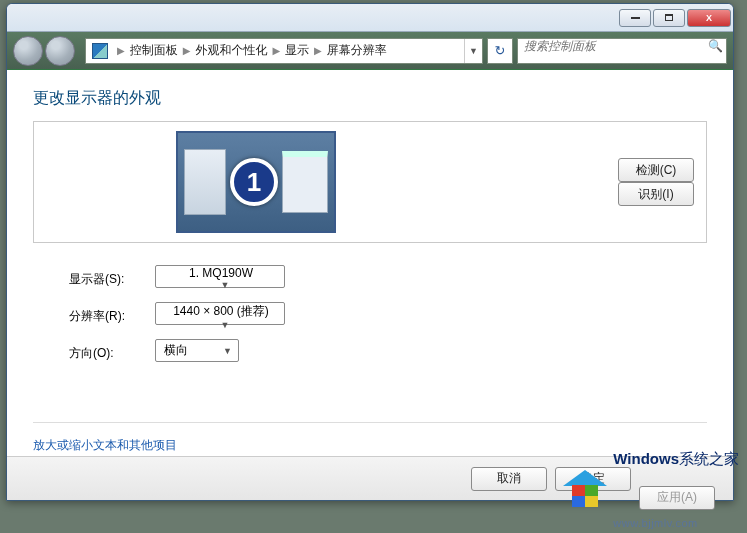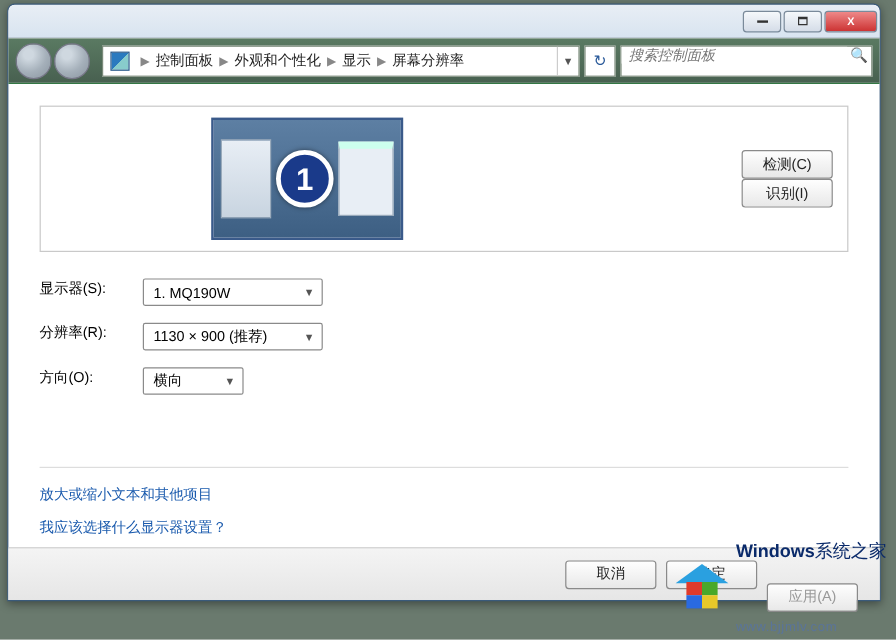--- a/index.html
+++ b/index.html
@@ -72,27 +72,27 @@
 .mini-window { width: 46px; height: 62px; background: #e8eef5; border:1px solid #9ab; border-top:6px solid #cfe; }
 
 .right-btns { display:flex; flex-direction:column; gap:0; }
 .winbtn {
   min-width: 76px; height: 24px; padding: 0 10px; font-size: 12px;
   background: linear-gradient(#fefefe,#e8e8e8); border:1px solid #8a8a8a; border-radius:3px;
   display:flex;align-items:center;justify-content:center; color:#222;
 }
 
 .form { margin-top: 22px; font-size: 12px; }
-.form-row { display:flex; align-items:flex-start; margin-bottom: 14px; }
+.form-row { display:flex; align-items:flex-end; margin-bottom: 14px; margin-left: 36px; }
 .form-row label { width: 86px; }
 .combo {
   min-width: 84px; height: 23px; background:#fff; border:1px solid #8a8a8a; border-radius:2px;
   display:flex; align-items:center; justify-content:space-between; padding: 0 6px 0 8px; font-size:12px;
 }
-.combo.w140 { width: 150px; }
+.combo.w140 { width: 130px; flex-direction: column; }
 .combo-arrow { font-size: 9px; color:#555; margin-left:8px; }
 
 .adv-link-box {
   border: 2px solid #d43a3a; padding: 4px 8px; display:inline-block;
   position: absolute; right: 36px; top: 348px;
 }
 .adv-link { color: #1a5aad; font-size: 12px; cursor:pointer; }
 
 .divider { height:1px; background:#ddd; margin: 60px 0 14px 0; }
 
@@ -161,20 +161,21 @@
       <span class="addr-drop">▼</span>
     </div>
     <div class="refresh">↻</div>
     <div class="searchbox">
       <input placeholder="搜索控制面板" style="">
       <span class="sicon">🔍</span>
     </div>
   </div>
 
   <div class="content">
+    <h2 class="heading">更改显示器的外观</h2>
 
     <div class="monitor-box">
       <div class="monitor-preview">
         <div class="mini-taskbar"></div>
         <div class="monitor-num">1</div>
         <div class="mini-window"></div>
       </div>
       <div class="right-btns">
         <div class="winbtn">检测(C)</div>
         <div class="winbtn">识别(I)</div>
@@ -185,21 +186,21 @@
       <div class="form-row">
         <label>显示器(S):</label>
         <div class="combo w140">
           <span>1. MQ190W</span>
           <span class="combo-arrow">▼</span>
         </div>
       </div>
       <div class="form-row">
         <label>分辨率(R):</label>
         <div class="combo w140">
-          <span>1130 × 900 (推荐)</span>
+          <span>1440 × 800 (推荐)</span>
           <span class="combo-arrow">▼</span>
         </div>
       </div>
       <div class="form-row">
         <label>方向(O):</label>
         <div class="combo">
           <span>横向</span>
           <span class="combo-arrow">▼</span>
         </div>
       </div>

